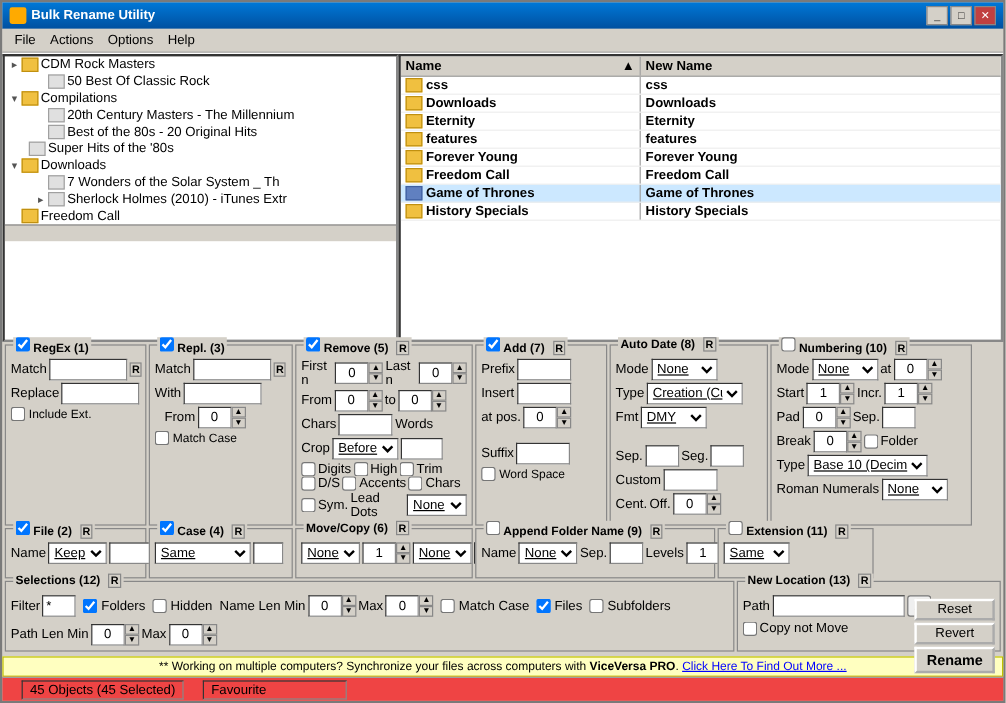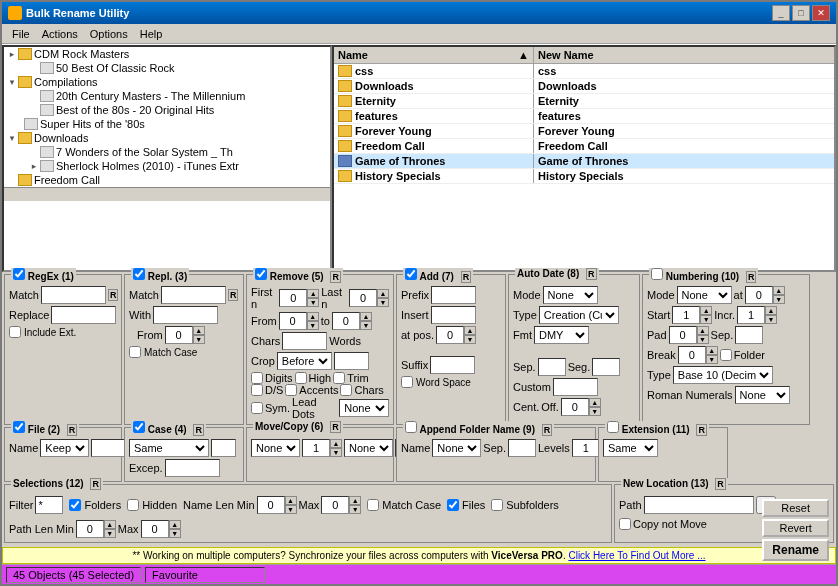--- a/index.html
+++ b/index.html
@@ -202,20 +202,21 @@
     }
     input[type="checkbox"] {
       width: 12px;
       height: 12px;
     }
     select {
       height: 18px;
       font-size: 11px;
       border: 1px inset #888;
       background: white;
+      text-decoration: underline;
     }
     .spin-input {
       display: flex;
       align-items: center;
     }
     .spin-box {
       width: 28px;
       height: 18px;
       border: 1px inset #888;
       background: white;
@@ -235,27 +236,28 @@
       font-size: 7px;
       display: flex;
       align-items: center;
       justify-content: center;
       cursor: pointer;
       line-height: 1;
     }
     .checkbox-row { display: flex; align-items: center; gap: 3px; }
     .status-bar {
       height: 20px;
-      background: #d946ef;
+      background: #ef4444;
       border-top: 1px solid #a0a0a0;
       display: flex;
       align-items: center;
-      padding: 0 4px;
+      padding: 0 16px;
       font-size: 11px;
       flex-shrink: 0;
+      gap: 12px;
     }
     .status-seg {
       border: 1px inset #888;
       padding: 1px 6px;
       margin-right: 4px;
       min-width: 120px;
       height: 16px;
       display: flex;
       align-items: center;
     }
@@ -774,24 +776,20 @@
           <input type="checkbox" checked="" style=""> <span>Case (4)</span>
           <button class="r-label" style="margin-left:4px">R</button>
         </span>
         <div style="margin-top:8px">
           <div class="row-flex" style="margin-bottom:2px">
             <select class="med-select">
               <option>Same</option><option>Upper</option><option>Lower</option><option>Title</option>
             </select>
             <input type="text" style="width: 25px;">
           </div>
-          <div class="row-flex">
-            <label>Excep.</label>
-            <input type="text" style="width: 55px;">
-          </div>
         </div>
       </div>
 
       <div class="panel-box" style="width:148px;min-height:42px">
         <span class="panel-title">
           <span>Move/Copy (6)</span>
           <button class="r-label" style="margin-left:4px">R</button>
         </span>
         <div style="margin-top:8px">
           <div class="row-flex">

